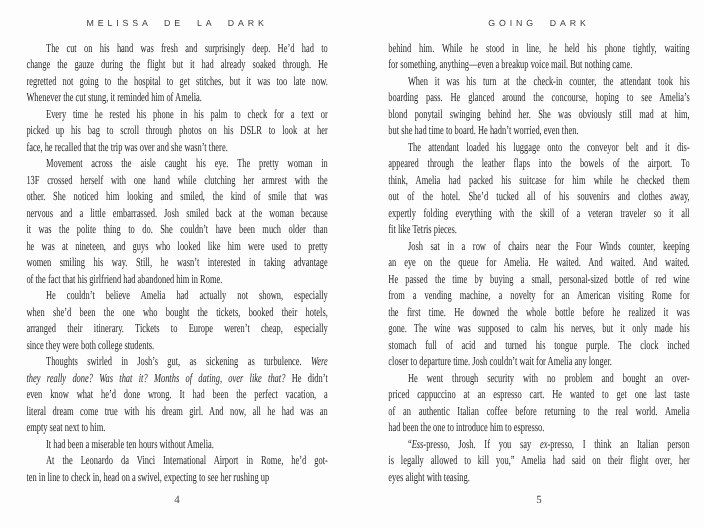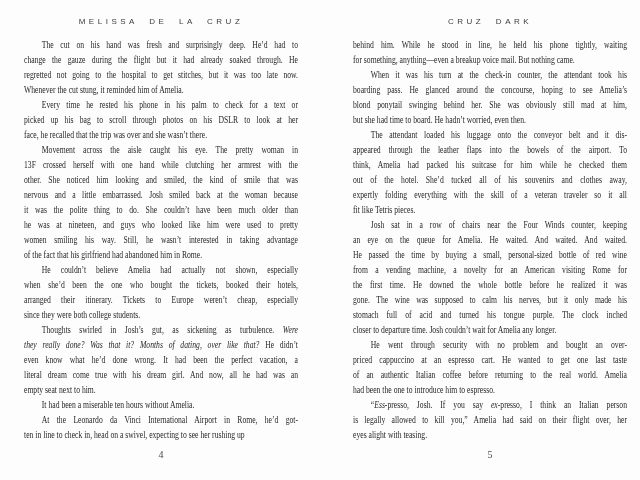--- a/index.html
+++ b/index.html
@@ -55,21 +55,21 @@
   }
   .page.left  .folio { left: 24px; }
   .page.right .folio { left: 33px; }
 </style>
 </head>
 <body>
 
 <div>
 
   <section class="page left">
-    <div class="running-head">MELISSA DE LA CRUZ</div>
+    <div class="running-head">MELISSA DE LA DARK</div>
     <div class="body-col">
         <div class="line indent">The cut on his hand was fresh and surprisingly deep. He’d had to</div>
         <div class="line">change the gauze during the flight but it had already soaked through. He</div>
         <div class="line">regretted not going to the hospital to get stitches, but it was too late now.</div>
         <div class="line lastline">Whenever the cut stung, it reminded him of Amelia.</div>
         <div class="line indent">Every time he rested his phone in his palm to check for a text or</div>
         <div class="line">picked up his bag to scroll through photos on his DSLR to look at her</div>
         <div class="line lastline">face, he recalled that the trip was over and she wasn’t there.</div>
         <div class="line indent">Movement across the aisle caught his eye. The pretty woman in</div>
         <div class="line">13F crossed herself with one hand while clutching her armrest with the</div>
@@ -89,21 +89,21 @@
         <div class="line">literal dream come true with his dream girl. And now, all he had was an</div>
         <div class="line lastline">empty seat next to him.</div>
         <div class="line lastline indent">It had been a miserable ten hours without Amelia.</div>
         <div class="line indent">At the Leonardo da Vinci International Airport in Rome, he’d got-</div>
         <div class="line lastline">ten in line to check in, head on a swivel, expecting to see her rushing up</div>
       </div>
     <div class="folio">4</div>
   </section>
 
   <section class="page right">
-    <div class="running-head">CRUZ DARK</div>
+    <div class="running-head">GOING DARK</div>
     <div class="body-col">
         <div class="line">behind him. While he stood in line, he held his phone tightly, waiting</div>
         <div class="line lastline">for something, anything—even a breakup voice mail. But nothing came.</div>
         <div class="line indent">When it was his turn at the check-in counter, the attendant took his</div>
         <div class="line">boarding pass. He glanced around the concourse, hoping to see Amelia’s</div>
         <div class="line">blond ponytail swinging behind her. She was obviously still mad at him,</div>
         <div class="line lastline">but she had time to board. He hadn’t worried, even then.</div>
         <div class="line indent">The attendant loaded his luggage onto the conveyor belt and it dis-</div>
         <div class="line">appeared through the leather flaps into the bowels of the airport. To</div>
         <div class="line">think, Amelia had packed his suitcase for him while he checked them</div>

